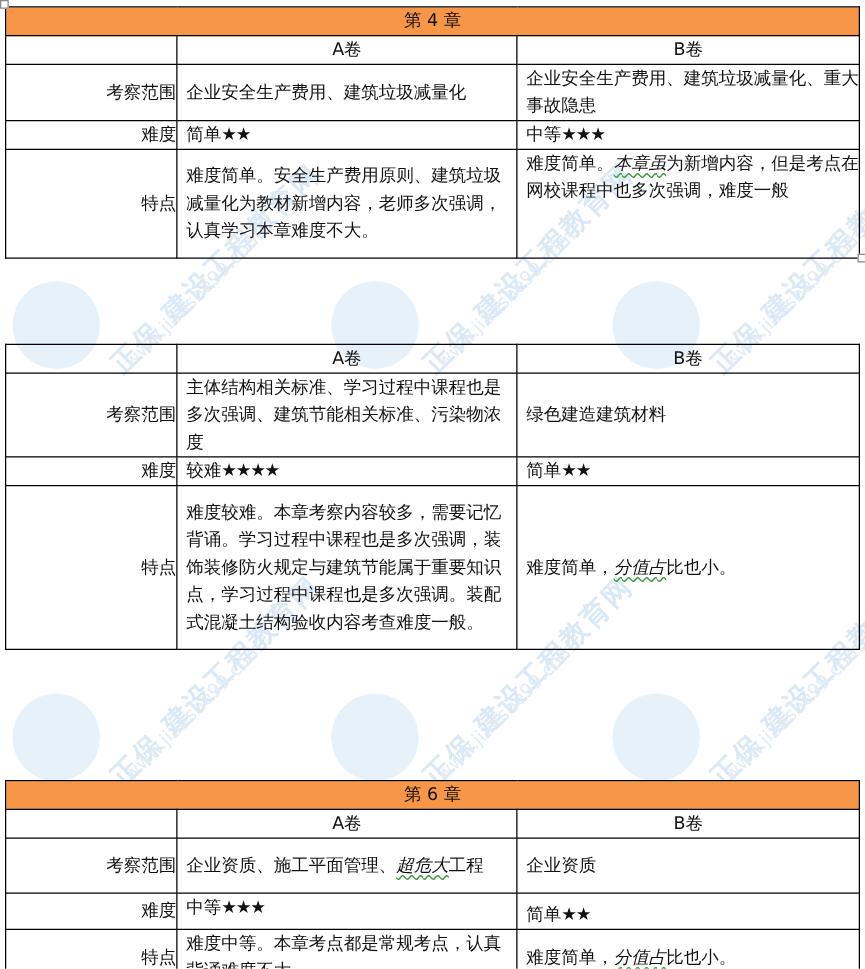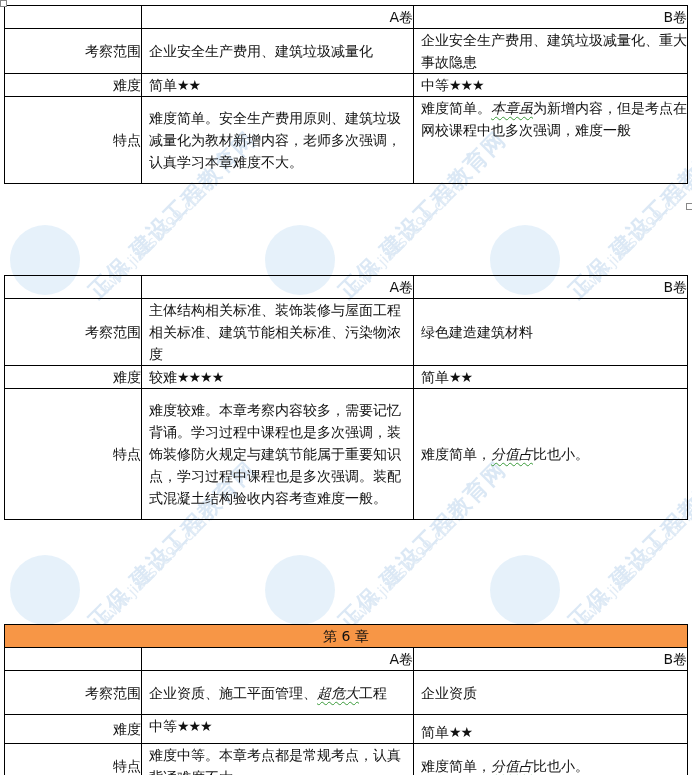--- a/index.html
+++ b/index.html
@@ -30,21 +30,21 @@
     border: 1px solid #000; padding: 0 0 0 7px; vertical-align: middle;
     background: transparent;
   }
   col.c0 { width: 137px; }
   col.c1 { width: 272px; }
   col.c2 { width: 274px; }
   td.title-cell {
     background: #f79646 !important; text-align: center; padding: 0 !important;
     height: 22px; font-size: 14px;
   }
-  td.colhead { text-align: right; padding: 0 !important; height: 22px; }
+  td.colhead { text-align: center; padding: 0 !important; height: 22px; }
   td.rowhead { text-align: right; padding: 0 !important; }
   .stars { letter-spacing: -1px; }
   .squiggle { text-decoration: underline wavy #3a9a3a; text-decoration-thickness: 1px; text-underline-offset: 3px; font-style: italic; }
   .handle {
     position: absolute; width: 5px; height: 5px; border: 1px solid #888; background: #fff; z-index: 2;
   }
 </style>
 </head>
 <body>
 
@@ -72,20 +72,23 @@
 <div class="handle" style="left:0px;top:0px;"></div>
 <div class="handle" style="left:686px;top:203px;"></div>
 
 <table class="chapter" style="top:5px;">
   <colgroup>
       <col class="c0">
       <col class="c1">
       <col class="c2">
     </colgroup>
   <tbody>
+      <tr>
+    <td class="title-cell" colspan="3">第 4 章</td>
+  </tr>
   <tr>
     <td class="colhead"></td>
     <td class="colhead">A卷</td>
     <td class="colhead">B卷</td>
   </tr>
   <tr style="height:44px;">
     <td class="rowhead">考察范围</td>
     <td>企业安全生产费用、建筑垃圾减量化</td>
     <td>企业安全生产费用、建筑垃圾减量化、重大事故隐患</td>
   </tr>
@@ -109,21 +112,21 @@
       <col class="c2">
     </colgroup>
   <tbody>
   <tr>
     <td class="colhead"></td>
     <td class="colhead">A卷</td>
     <td class="colhead">B卷</td>
   </tr>
   <tr style="height:66px;">
     <td class="rowhead">考察范围</td>
-    <td>主体结构相关标准、装饰装修与屋面工程相关标准、建筑节能相关标准、污染物浓度</td>
+    <td>主体结构相关标准、学习过程中课程也是多次强调、建筑节能相关标准、污染物浓度</td>
     <td>绿色建造建筑材料</td>
   </tr>
   <tr style="height:22px;">
     <td class="rowhead">难度</td>
     <td><span>较难</span><span class="stars">★★★★</span></td>
     <td><span>简单</span><span class="stars">★★</span></td>
   </tr>
   <tr style="height:131px;">
     <td class="rowhead">特点</td>
     <td>难度较难。本章考察内容较多，需要记忆背诵。学习过程中课程也是多次强调，装饰装修防火规定与建筑节能属于重要知识点，学习过程中课程也是多次强调。装配式混凝土结构验收内容考查难度一般。</td>

